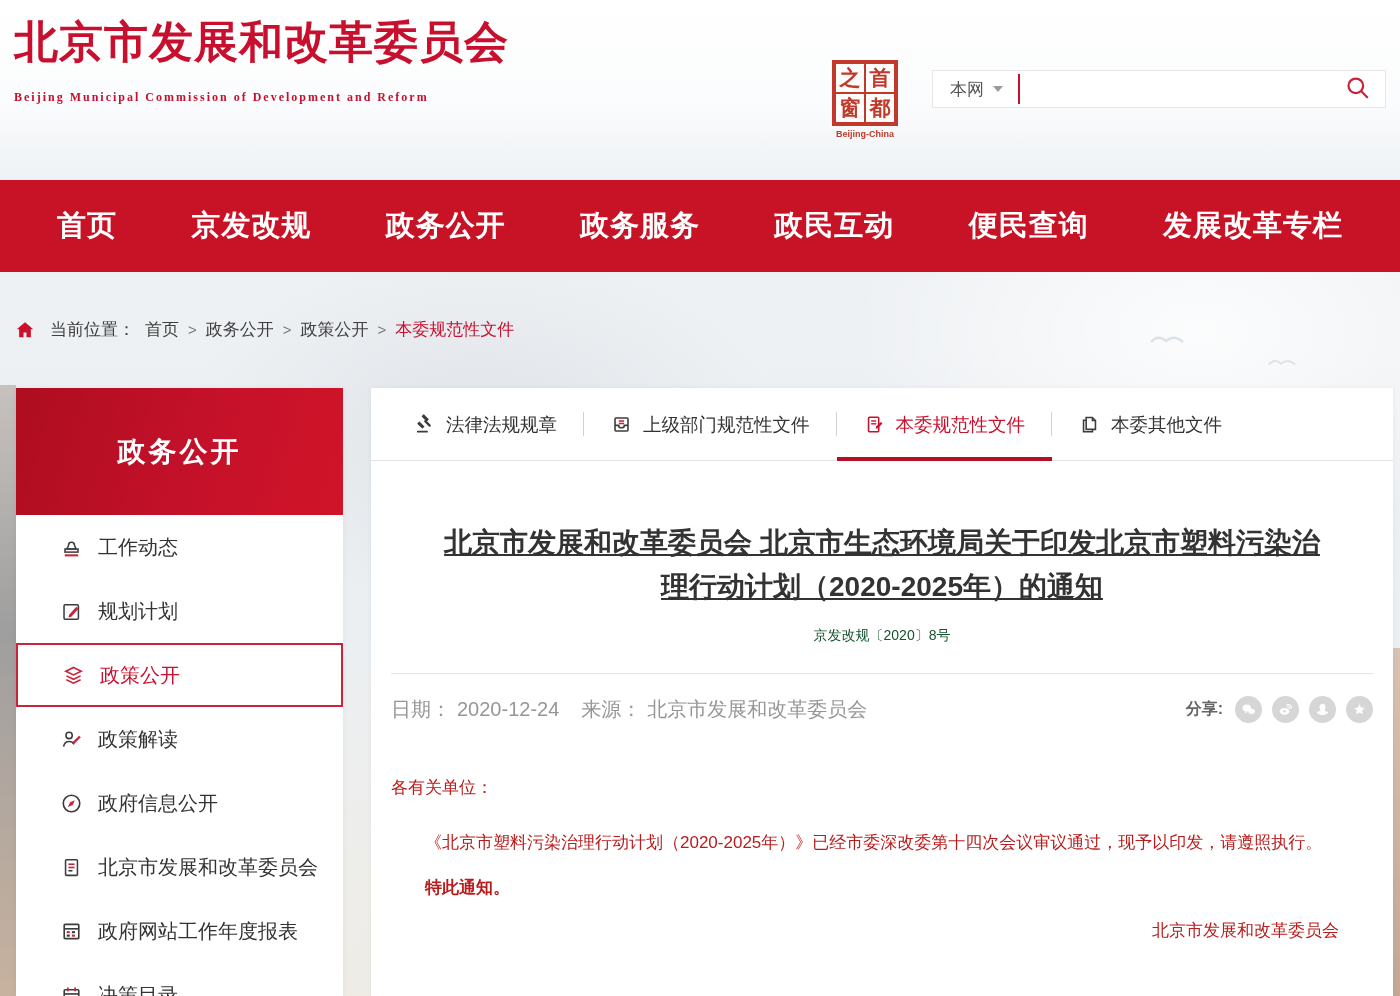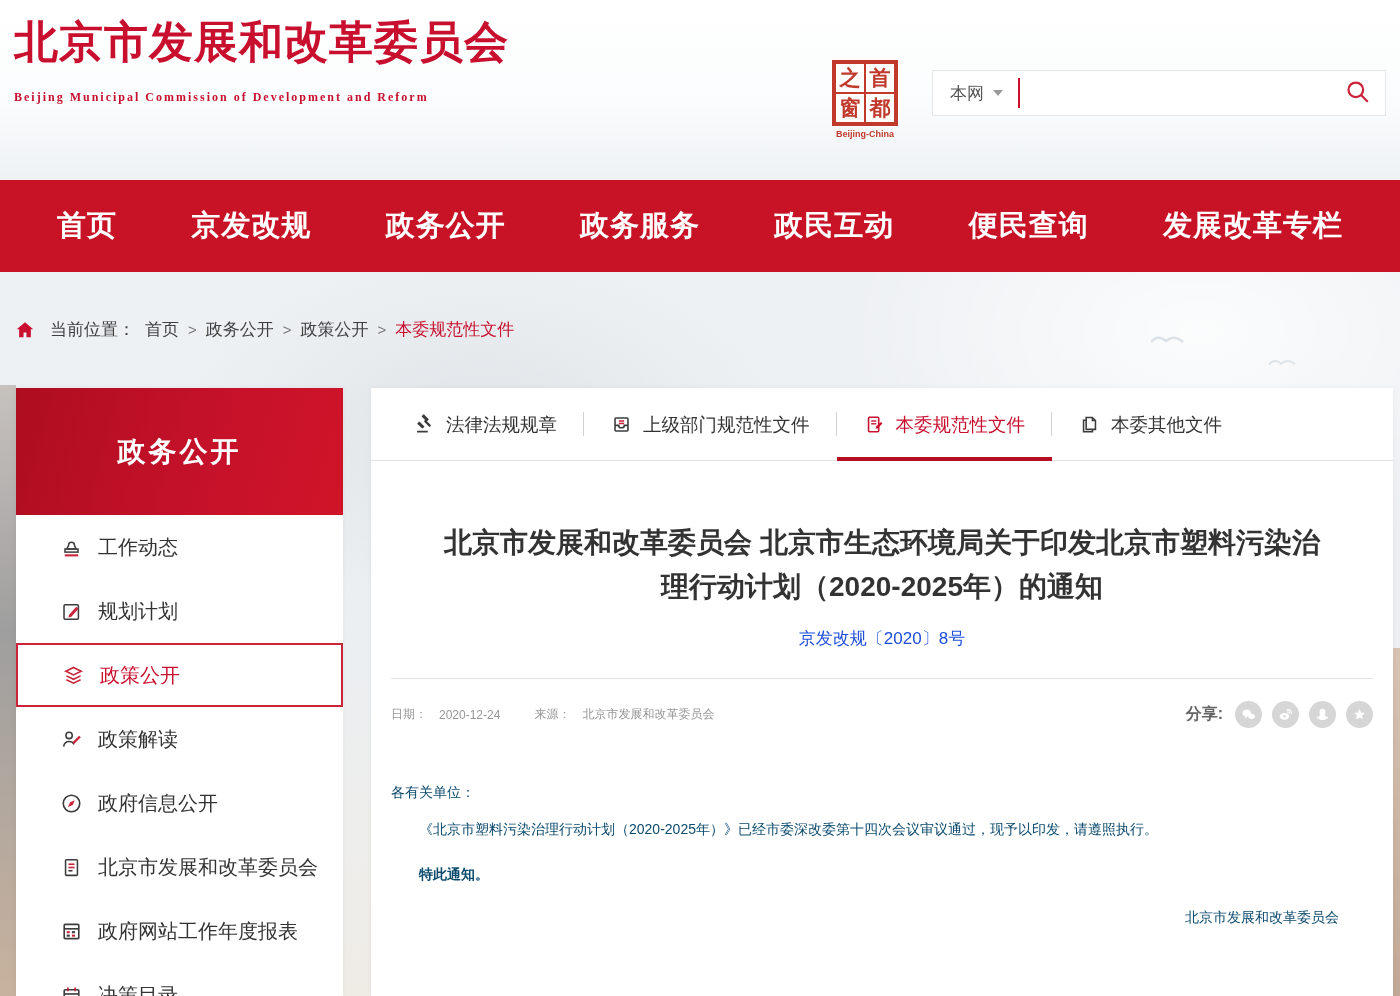--- a/index.html
+++ b/index.html
@@ -18,21 +18,21 @@
   .top-link { font-size:17px; color:#c13a4a; text-decoration:none; cursor:pointer; white-space:nowrap; }
 
   .stamp-wrap { position:absolute; left:832px; top:60px; width:66px; cursor:pointer; }
   .stamp { width:66px; height:66px; border:3px solid #c0392b; display:grid;
            grid-template-columns:1fr 1fr; grid-template-rows:1fr 1fr; background:#fffdfc; }
   .stamp span { display:flex; align-items:center; justify-content:center;
                 font-family:"Liberation Serif","DejaVu Serif",serif; font-weight:bold;
                 font-size:21px; color:#c0392b; border:1px solid #c0392b; }
   .stamp-caption { margin-top:3px; text-align:center; font-size:9px; font-weight:bold; color:#c0392b; }
 
-  .searchbar { position:absolute; left:932px; top:70px; width:454px; height:46px;
+  .searchbar { position:absolute; left:932px; top:70px; width:454px; height:38px;
                background:#fff; border:1px solid #e7e7e7; display:flex; align-items:center; }
   .search-scope { display:flex; align-items:center; gap:9px; padding-left:17px; font-size:17px;
                   color:#555; cursor:pointer; background:none; border:none; }
   .caret-down { width:0; height:0; border-left:5px solid transparent; border-right:5px solid transparent;
                 border-top:6px solid #9a9a9a; }
   .search-caret { width:2px; height:30px; background:#c9102e; margin-left:15px; }
   .search-input { flex:1; height:100%; border:none; outline:none; background:transparent;
                   font-size:16px; padding:0 10px; color:#333; }
   .search-btn { border:none; background:none; cursor:pointer; padding:0 14px 0 0; display:flex; align-items:center; }
   .search-btn svg { width:27px; height:27px; }
@@ -92,37 +92,37 @@
          font-size:18.5px; color:#333; cursor:pointer; }
   .tab:not(:last-child)::after { content:""; position:absolute; right:0; top:50%; transform:translateY(-50%);
          width:1px; height:24px; background:#d2d2d2; }
   .tab.active { color:#c9102e; }
   .tab.active::before { content:""; position:absolute; left:0; right:0; bottom:-1px; height:4px; background:#b50f23; }
   .tab-icon { width:21px; height:21px; display:inline-flex; }
   .tab-icon svg { width:21px; height:21px; }
 
   .article { padding:0 20px; }
   .article-title { margin:60px 42px 0; text-align:center; font-size:28px; font-weight:bold;
-                   color:#333; line-height:44px; }
-  .doc-number { margin-top:18px; text-align:center; font-size:17px; color:#1d4ed8; }
+                   color:#333; line-height:44px;text-decoration:underline; }
+  .doc-number { margin-top:18px; text-align:center; font-size:14px; color:#14532d; }
   .meta-divider { height:1px; background:#e3e3e3; margin-top:28px; }
   .meta-row { margin-top:22px; display:flex; justify-content:space-between; align-items:center; }
-  .meta-left { font-size:12px; color:#969696; display:flex; gap:12px; align-items:center; }
+  .meta-left { font-size:20px; color:#969696; display:flex; gap:6px; align-items:center; }
   .meta-left .sep { width:10px; }
   .share-bar { display:flex; align-items:center; gap:10px; }
   .share-label { font-size:16px; font-weight:bold; color:#666; margin-right:2px; }
   .share-btn { width:27px; height:27px; border-radius:50%; background:#d6d6d6; display:flex;
                align-items:center; justify-content:center; cursor:pointer; }
   .share-btn svg { width:17px; height:17px; }
 
-  .body-text { margin-top:46px; font-size:14px; color:#0c4a6e; line-height:37px; }
+  .body-text { margin-top:46px; font-size:17px; color:#b91c1c; line-height:37px; }
   .body-text p { margin:0; }
   .body-text p.indent { text-indent:2em; }
   .body-text p.right { text-align:right; padding-right:34px; }
-  .body-text p:nth-child(2) { }
+  .body-text p:nth-child(2) { margin-top:18px; }
   .body-text p:nth-child(3) { margin-top:8px;font-weight:bold; }
   .body-text p:nth-child(4) { margin-top:6px; }
 </style>
 </head>
 <body>
 
 <div id="app">
 
   <div class="header">
     <div class="logo">

